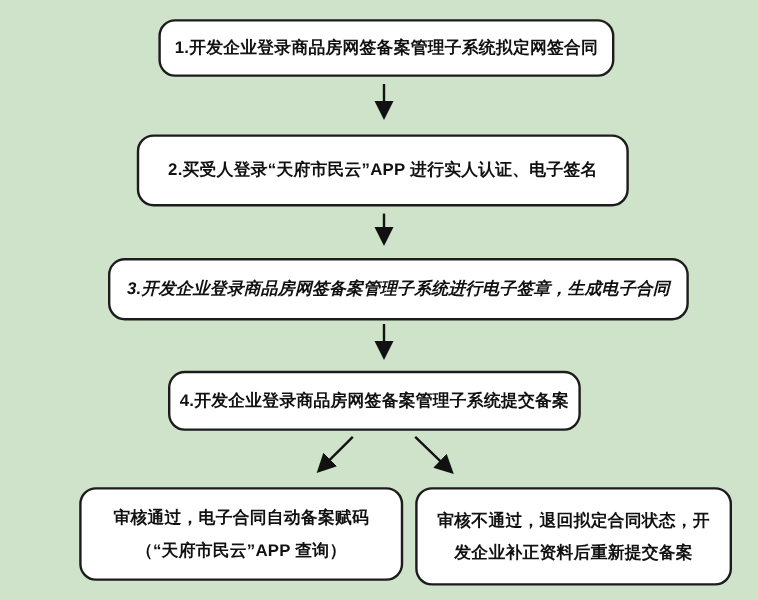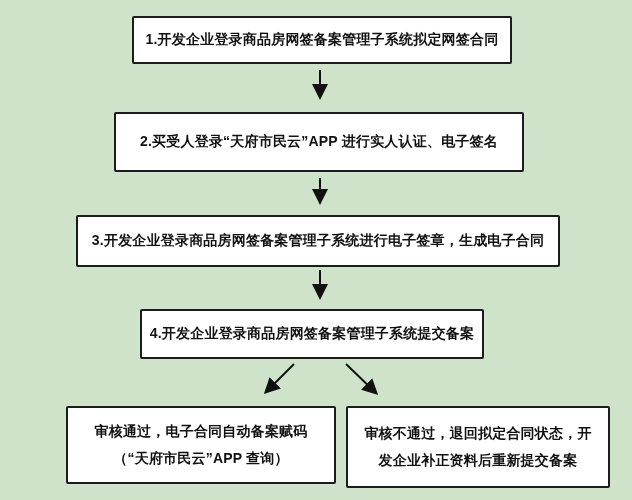--- a/index.html
+++ b/index.html
@@ -19,41 +19,41 @@
     left: 0;
     top: 0;
     width: 632px;
     height: 500px;
   }
   .flow-box {
     position: absolute;
     box-sizing: border-box;
     background: #ffffff;
     border: 2px solid #1c1c1c;
-    border-radius: 2px;
+    border-radius: 14px;
     display: flex;
     align-items: center;
     justify-content: center;
     text-align: center;
     color: #111111;
     font-weight: bold;
     font-size: 14px;
     padding: 4px 10px;
   }
   .one-line {
     white-space: nowrap;
     letter-spacing: 0.2px;
   }
   .two-line {
     line-height: 1.95;
     letter-spacing: 0.2px;
   }
   #box1 { left: 132px; top: 16px;  width: 380px; height: 48px; }
   #box2 { left: 114px; top: 112px; width: 410px; height: 60px; }
-  #box3 { left: 76px;  top: 215px; width: 484px; height: 52px; }
+  #box3 { left: 90px;  top: 215px; width: 484px; height: 52px; font-style: italic; }
   #box4 { left: 140px; top: 309px; width: 344px; height: 50px; }
   #box5 { left: 42px;  top: 406px; width: 270px; height: 78px; margin-left: 24px; }
   #box6 { left: 346px; top: 406px; width: 264px; height: 82px; }
 </style>
 </head>
 <body>
 
 <div class="canvas">
 
   <svg class="arrows" viewBox="0 0 632 500" xmlns="http://www.w3.org/2000/svg">

